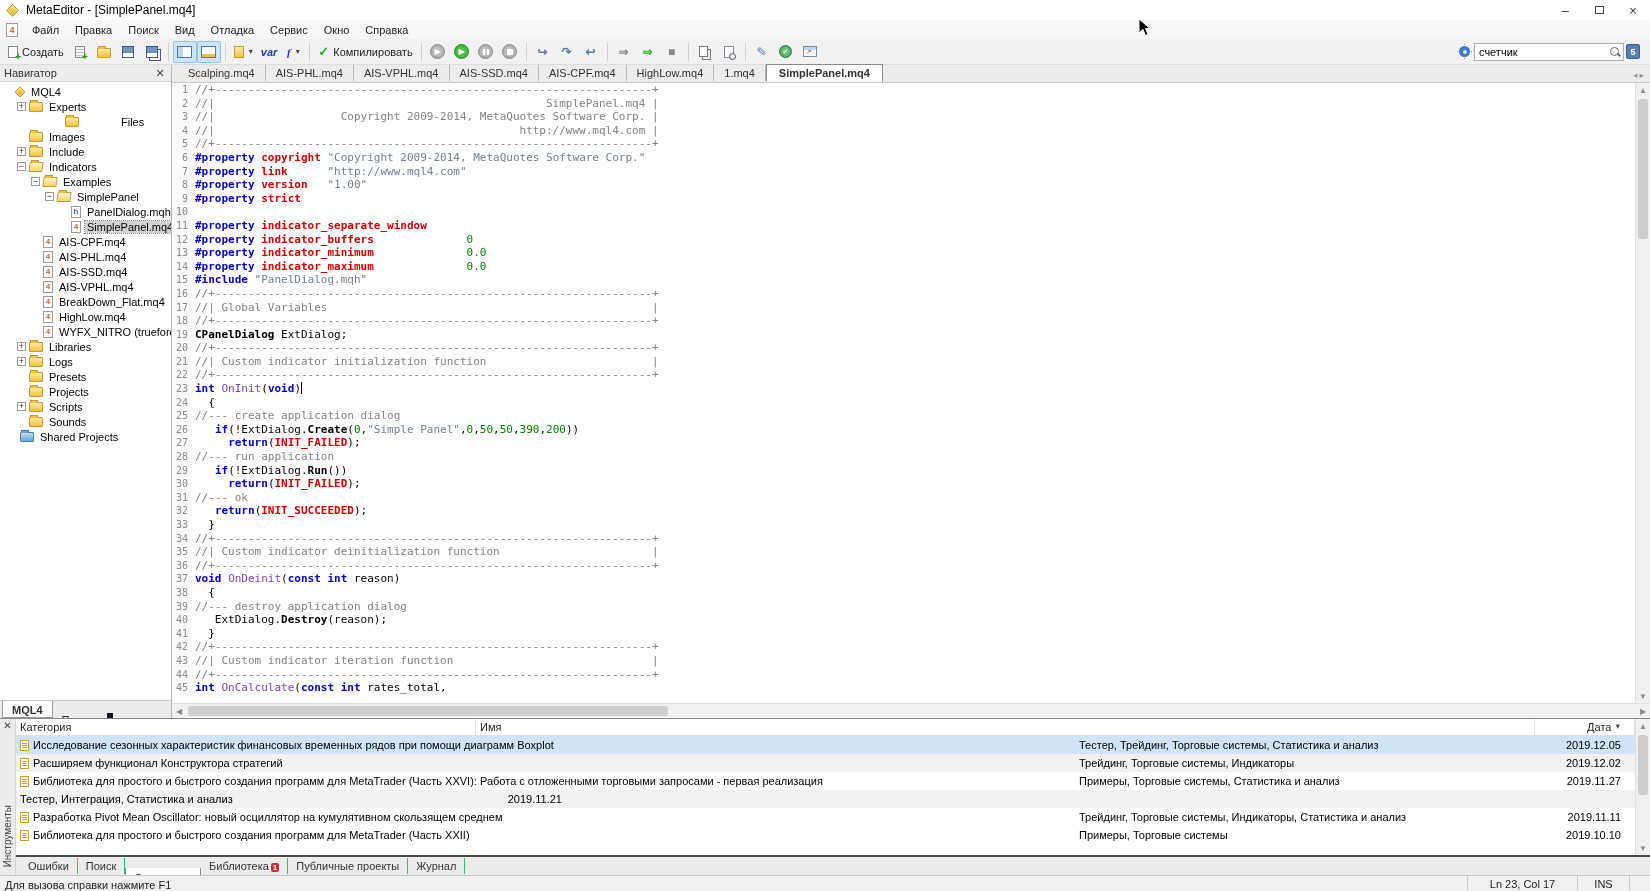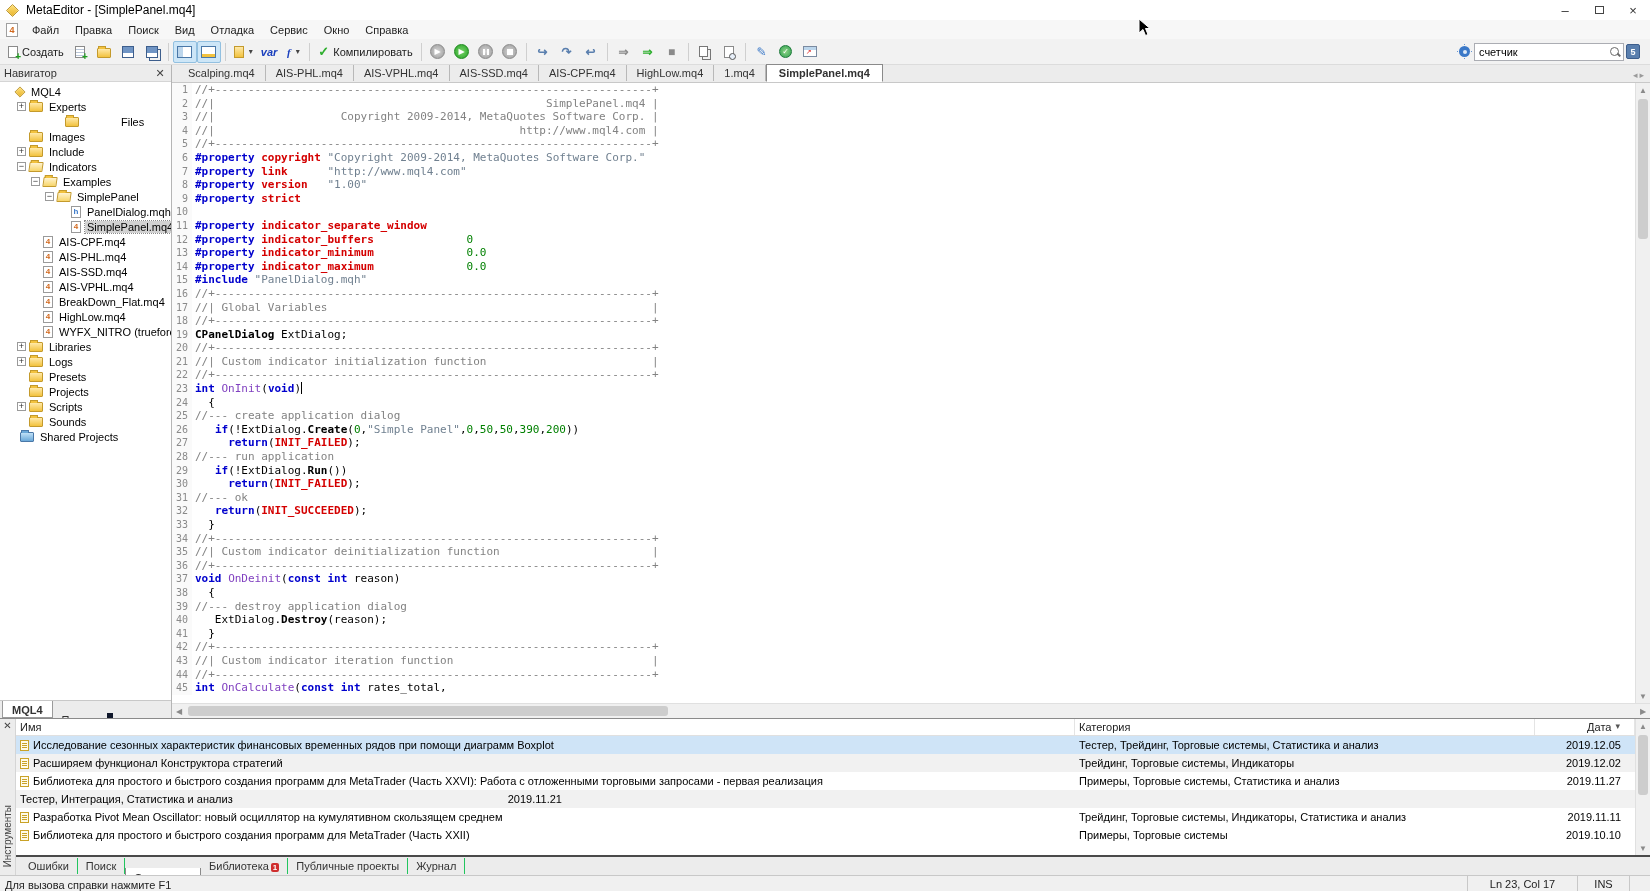--- a/index.html
+++ b/index.html
@@ -454,22 +454,22 @@
 
   <div class="toolbox">
     <div class="tb-strip">
       <span class="tb-close">✕</span>
       <span class="vlabel">Инструменты</span>
     </div>
     <div class="tb-main">
       <div class="tb-tablewrap">
         <div class="tb-table">
           <div class="thead">
+            <div class="th cat">Категория</div>
             <div class="th name">Имя</div>
-            <div class="th cat">Категория</div>
             <div class="th date">
                 <span>Дата</span>
                 <span class="sortarrow">▾</span>
               </div>
           </div>
           <div id="table-rows">
               <div class="trow sel">
                 <div class="tc name">
                   <span class="art"></span>
                   <span>Исследование сезонных характеристик финансовых временных рядов при помощи диаграмм Boxplot</span>

